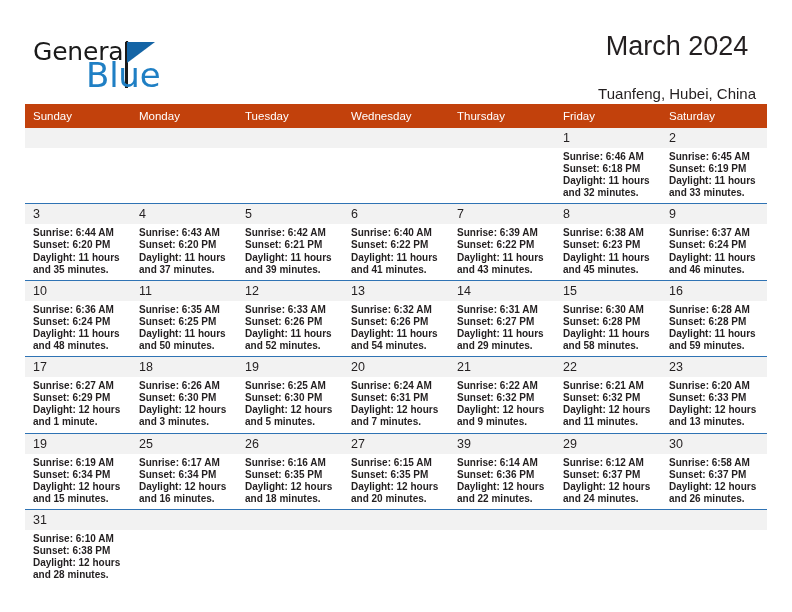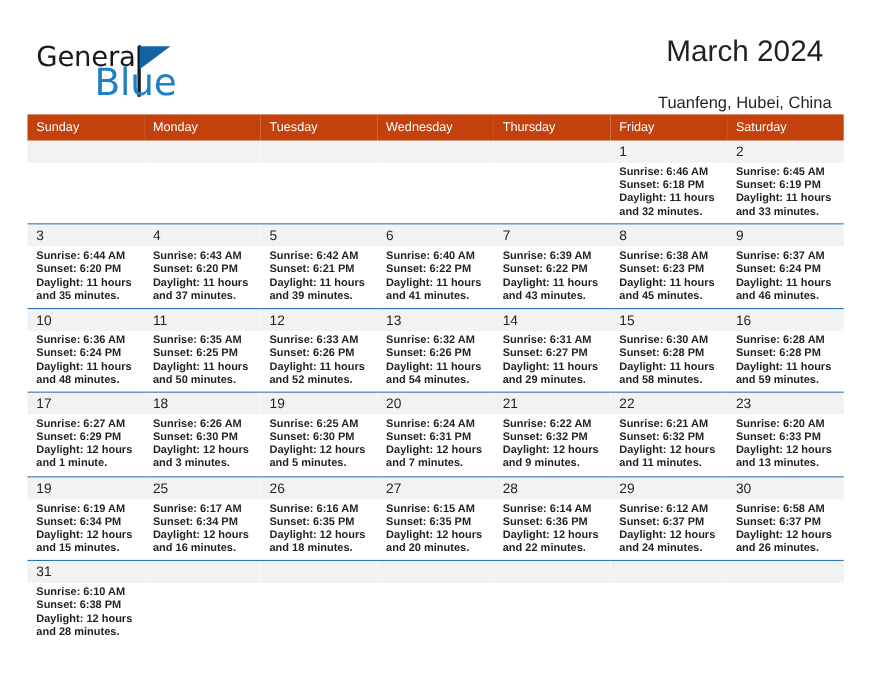--- a/index.html
+++ b/index.html
@@ -453,21 +453,21 @@
           <td>
             <span class="daynum">27</span>
             <div class="cell-body">
               <div>Sunrise: 6:15 AM</div>
               <div>Sunset: 6:35 PM</div>
               <div>Daylight: 12 hours</div>
               <div>and 20 minutes.</div>
             </div>
           </td>
           <td>
-            <span class="daynum">28</span>
+            <span class="daynum">39</span>
             <div class="cell-body">
               <div>Sunrise: 6:14 AM</div>
               <div>Sunset: 6:36 PM</div>
               <div>Daylight: 12 hours</div>
               <div>and 22 minutes.</div>
             </div>
           </td>
           <td>
             <span class="daynum">29</span>
             <div class="cell-body">

